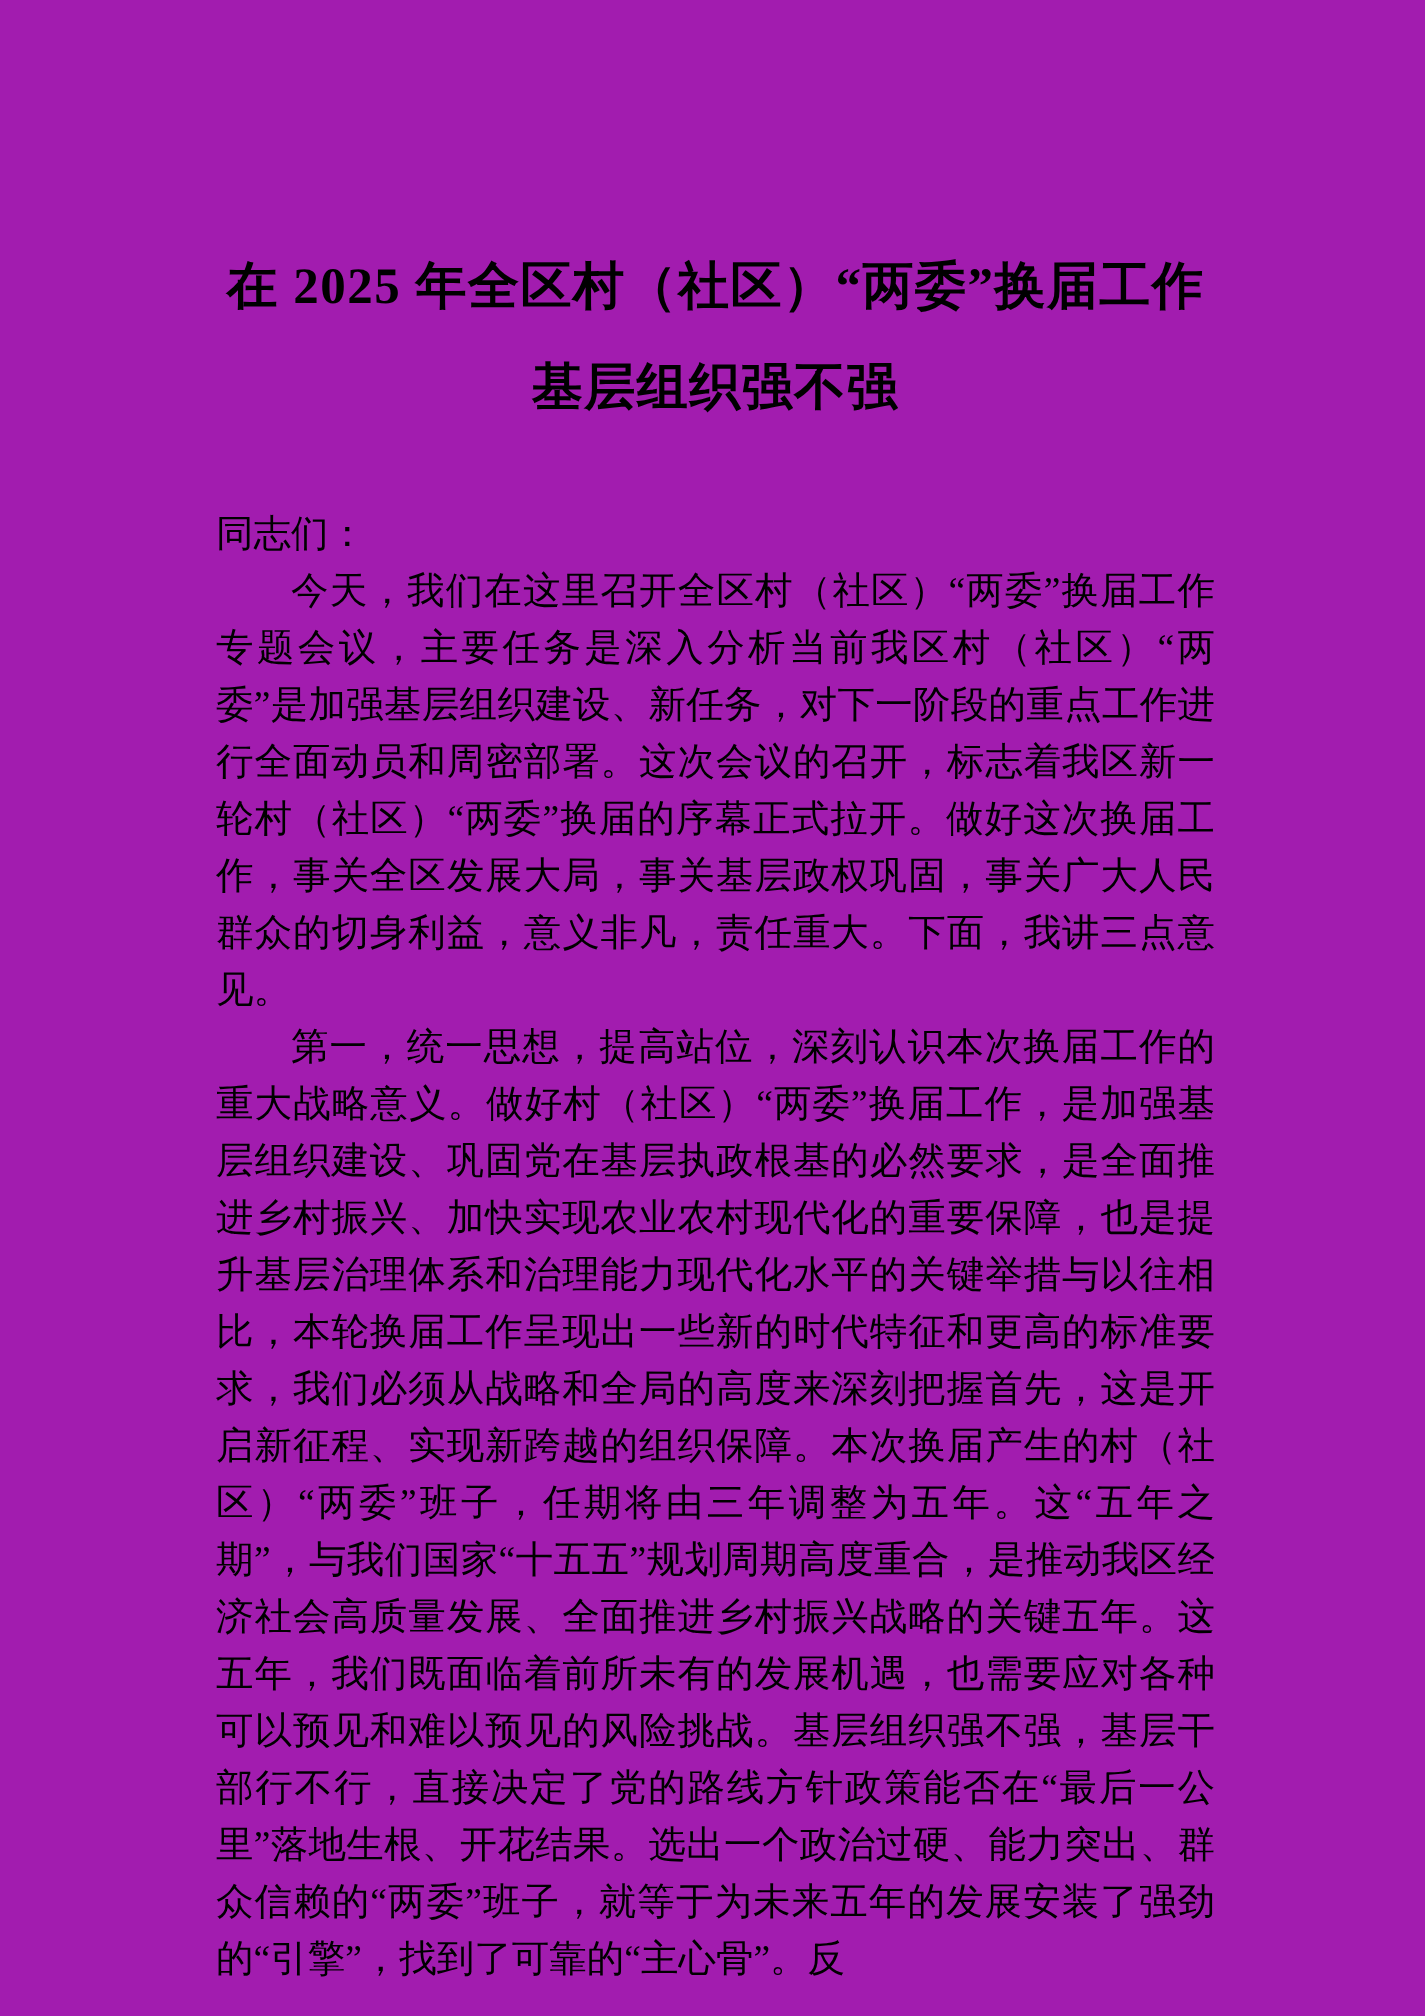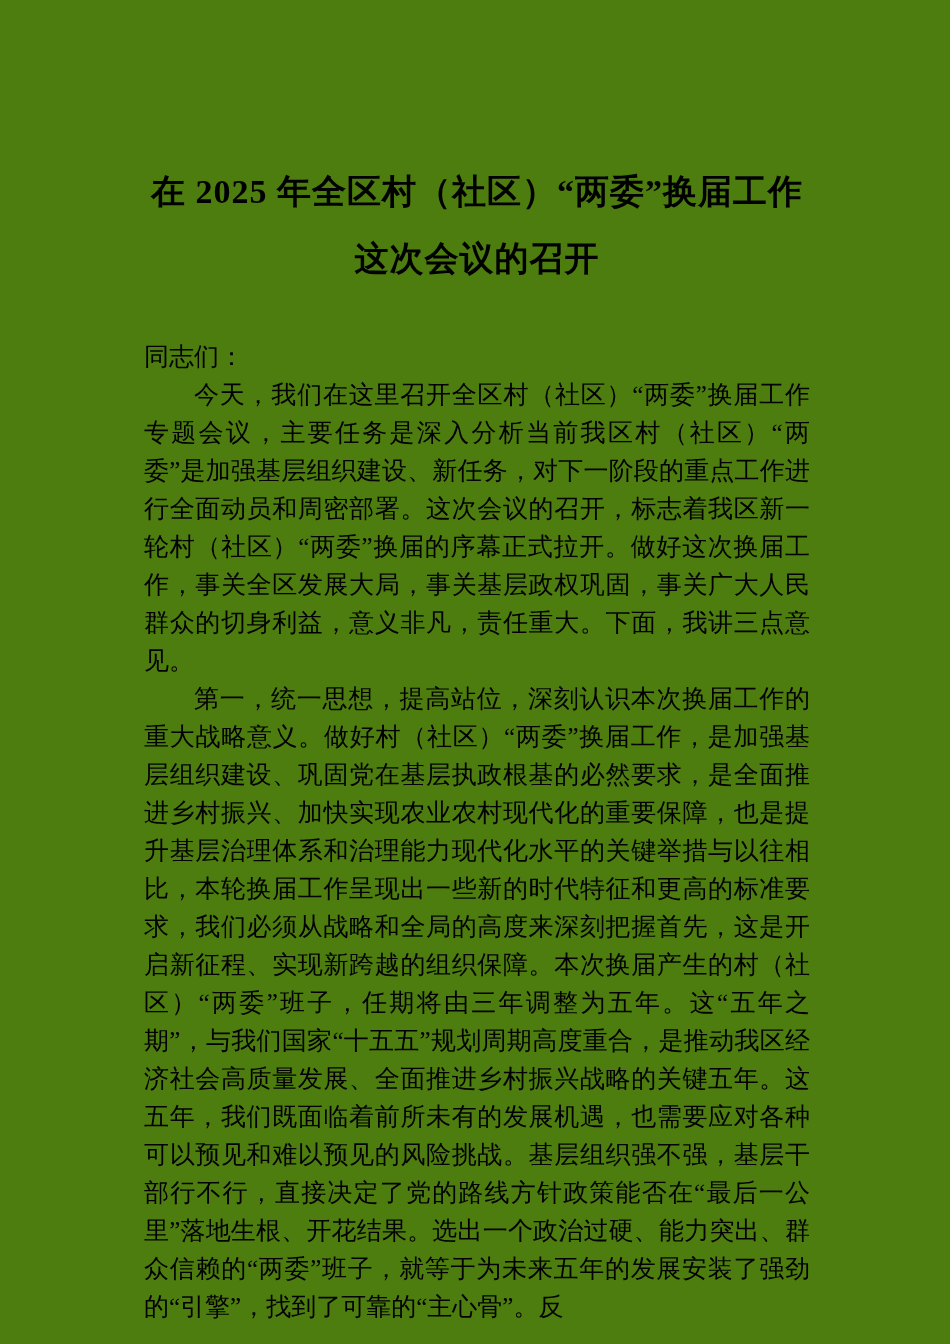--- a/index.html
+++ b/index.html
@@ -12,21 +12,21 @@
     height: 1344px;
     overflow: hidden;
     font-family: "Liberation Serif", "DejaVu Serif", serif;
     color: #000000;
   }
   .page {
     box-sizing: border-box;
     width: 950px;
     height: 1344px;
     padding: 158px 140px 16px 144px;
-    background: #4d7c0f;
+    background: #a21caf;
     overflow: hidden;
   }
   .doc-title {
     margin: 0 0 46px 0;
     font-size: 34px;
     font-weight: bold;
     line-height: 67px;
     text-align: center;
     letter-spacing: 1px;
   }
@@ -47,21 +47,21 @@
     margin: 0;
     text-indent: 2em;
   }
 </style>
 </head>
 <body>
 
 <div class="page">
   <h1 class="doc-title">
     <span class="title-line">在 2025 年全区村（社区）“两委”换届工作</span>
-    <span class="title-line">这次会议的召开</span>
+    <span class="title-line">基层组织强不强</span>
   </h1>
 
   <div class="doc-body">
     <p class="salutation">同志们：</p>
 
     <p class="body-paragraph">今天，我们在这里召开全区村（社区）“两委”换届工作专题会议，主要任务是深入分析当前我区村（社区）“两委”是加强基层组织建设、新任务，对下一阶段的重点工作进行全面动员和周密部署。这次会议的召开，标志着我区新一轮村（社区）“两委”换届的序幕正式拉开。做好这次换届工作，事关全区发展大局，事关基层政权巩固，事关广大人民群众的切身利益，意义非凡，责任重大。下面，我讲三点意见。</p>
 
     <p class="body-paragraph">第一，统一思想，提高站位，深刻认识本次换届工作的重大战略意义。做好村（社区）“两委”换届工作，是加强基层组织建设、巩固党在基层执政根基的必然要求，是全面推进乡村振兴、加快实现农业农村现代化的重要保障，也是提升基层治理体系和治理能力现代化水平的关键举措与以往相比，本轮换届工作呈现出一些新的时代特征和更高的标准要求，我们必须从战略和全局的高度来深刻把握首先，这是开启新征程、实现新跨越的组织保障。本次换届产生的村（社区）“两委”班子，任期将由三年调整为五年。这“五年之期”，与我们国家“十五五”规划周期高度重合，是推动我区经济社会高质量发展、全面推进乡村振兴战略的关键五年。这五年，我们既面临着前所未有的发展机遇，也需要应对各种可以预见和难以预见的风险挑战。基层组织强不强，基层干部行不行，直接决定了党的路线方针政策能否在“最后一公里”落地生根、开花结果。选出一个政治过硬、能力突出、群众信赖的“两委”班子，就等于为未来五年的发展安装了强劲的“引擎”，找到了可靠的“主心骨”。反</p>
   </div>
 </div>

